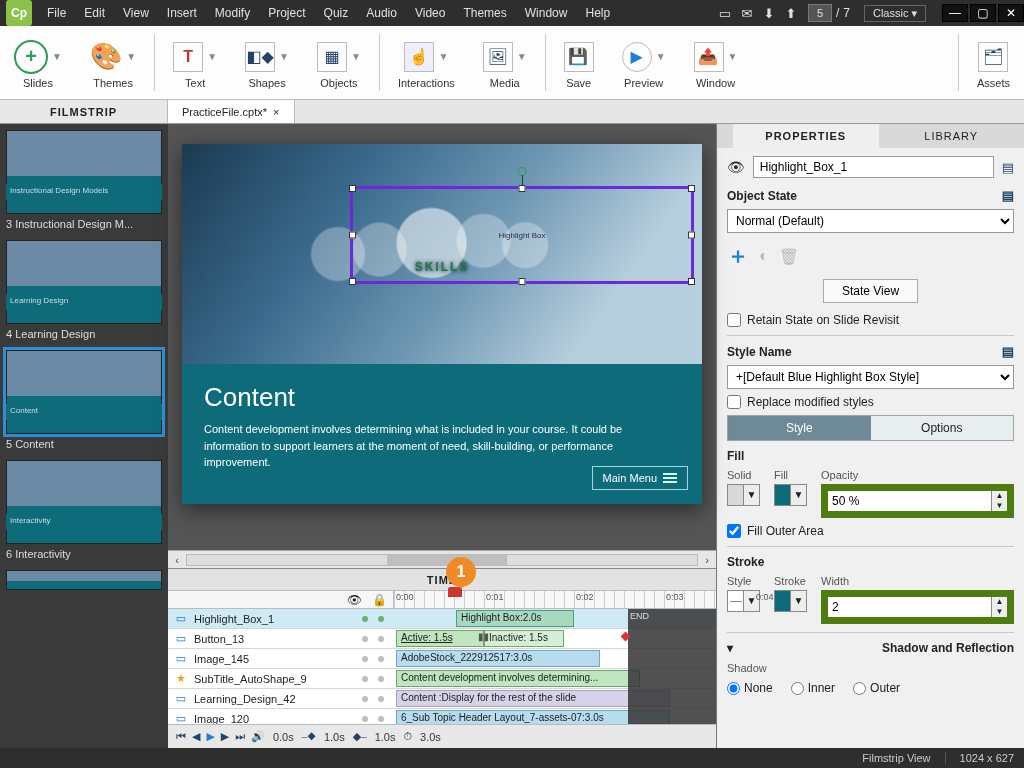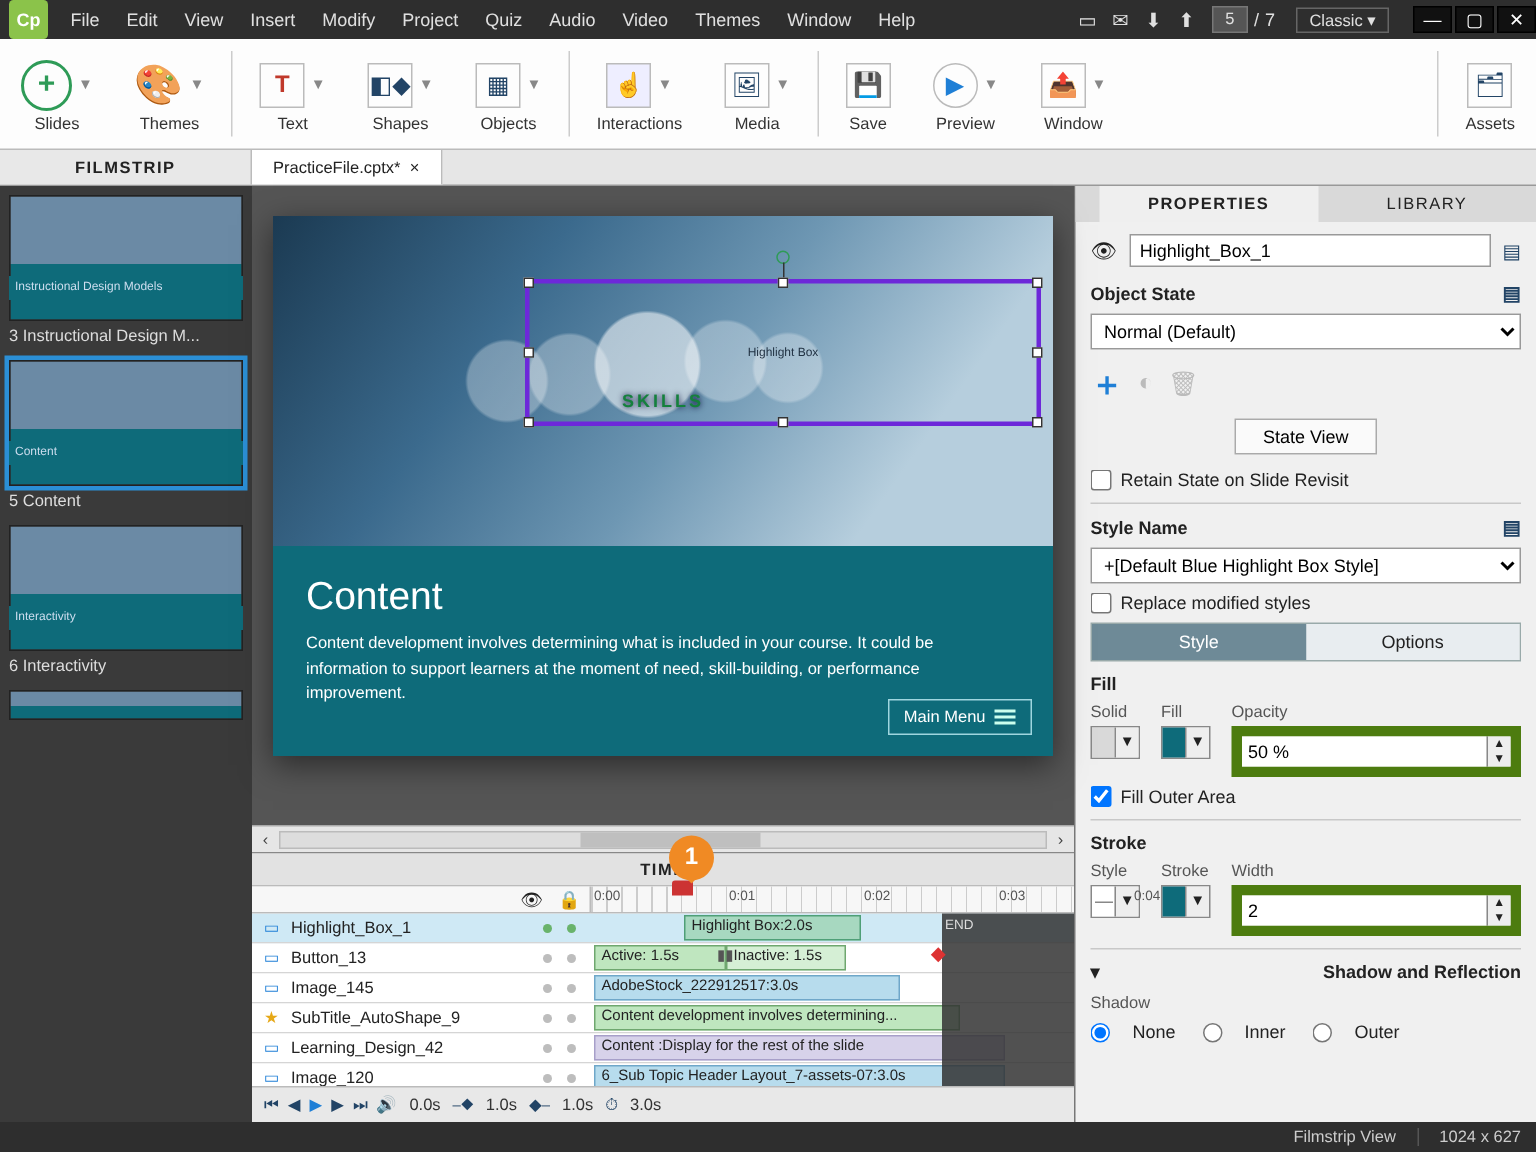--- a/index.html
+++ b/index.html
@@ -129,21 +129,21 @@
   .proprow .col{flex:1;}
   .proprow label{font-size:11px;color:#555;display:block;margin-bottom:3px;}
   .swatch{height:22px;border:1px solid #888;display:flex;}
   .swatch .c{flex:1;}
   .swatch .ar{width:16px;border-left:1px solid #888;background:#eee;text-align:center;font-size:10px;line-height:20px;}
   .numfield{display:flex;height:34px;border:7px solid #4d7c0f;}
   .numfield input{flex:1;border:none;padding:0 4px;font-size:12px;}
   .numfield .sp{width:16px;border-left:1px solid #888;display:flex;flex-direction:column;}
   .numfield .sp div{flex:1;font-size:8px;text-align:center;line-height:9px;background:#eee;}
   .radios{display:flex;gap:18px;margin:6px 0;}
-  .radios label{display:flex;align-items:center;gap:15px;font-size:12px;}
+  .radios label{display:flex;align-items:center;gap:4px;font-size:12px;}
 
   
   .status{position:absolute;left:0;right:0;bottom:0;height:20px;background:#2e2e2e;color:#ccc;font-size:11px;display:flex;align-items:center;justify-content:flex-end;gap:14px;padding:0 10px;}
   .status .sep{width:1px;height:12px;background:#555;}
 
   
   ::-webkit-scrollbar{width:14px;height:14px}
   ::-webkit-scrollbar-track{background:#ddd}
   ::-webkit-scrollbar-thumb{background:#aaa;border:1px solid #888}
 </style>
@@ -274,20 +274,26 @@
 
 <div class="main">
 
   <div class="filmstrip">
     <div class="thumb">
       <div class="img"></div>
         <div class="tbar">Instructional Design Models</div>
       <div style="height:14px"></div>
       <div class="cap">3 Instructional Design M...</div>
     </div>
+    <div class="thumb">
+      <div class="img"></div>
+        <div class="tbar">Learning Design</div>
+      <div style="height:14px"></div>
+      <div class="cap">4 Learning Design</div>
+    </div>
     <div class="thumb sel">
       <div class="img"></div>
         <div class="tbar">Content</div>
       <div style="height:14px"></div>
       <div class="cap">5 Content</div>
     </div>
     <div class="thumb">
       <div class="img"></div>
         <div class="tbar">Interactivity</div>
       <div style="height:14px"></div>
@@ -372,21 +378,21 @@
         <div class="tl-row">
           <div class="name">
               <span class="ricn" style="color:#1f7fd6">▭</span>
               <span>Button_13</span>
             </div>
           <div class="dots">
               <div class="d"></div>
               <div class="d"></div>
             </div>
           <div class="track">
-            <div class="clip" style="left:2px;width:88px;">Active: 1.5s</div>
+            <div class="clip" style="left:2px;width:88px;text-decoration:underline;">Active: 1.5s</div>
             <div class="clip" style="left:90px;width:80px;background:#d5efd5">Inactive: 1.5s</div>
             <div style="position:absolute;left:84px;top:2px;font-size:10px;color:#555">▮▮</div>
           </div>
         </div>
         <div class="tl-row">
           <div class="name">
               <span class="ricn" style="color:#1f7fd6">▭</span>
               <span>Image_145</span>
             </div>
           <div class="dots">

